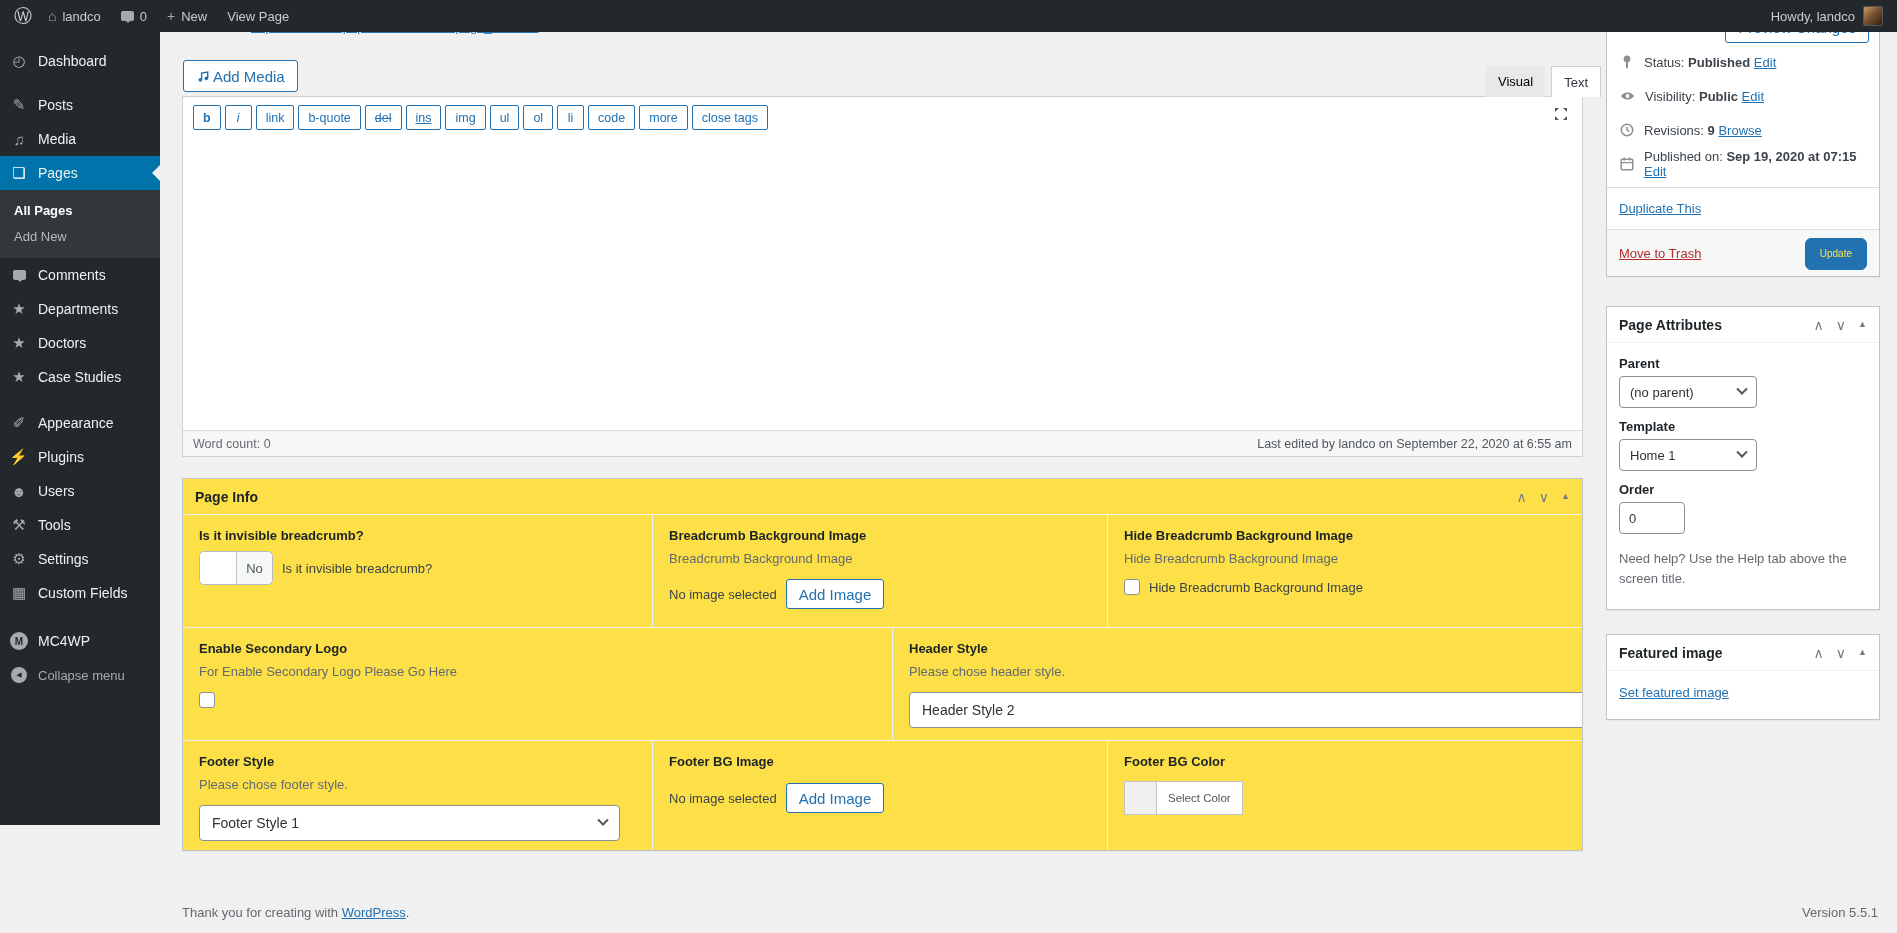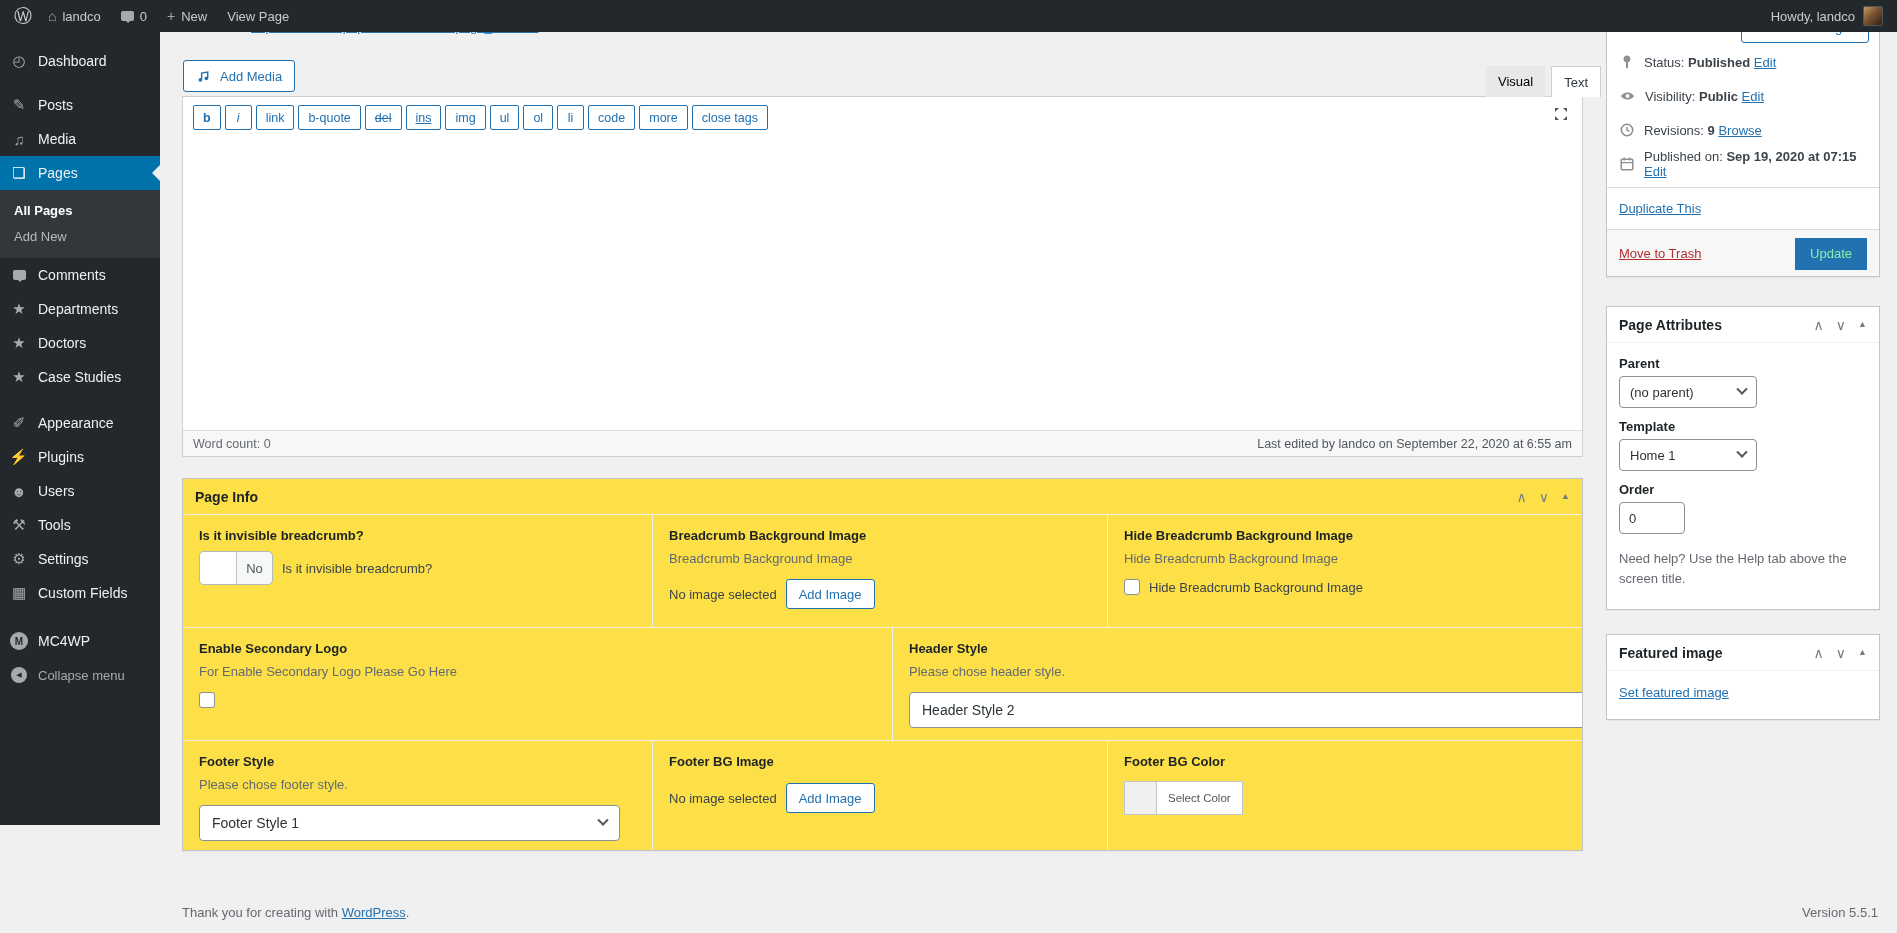--- a/index.html
+++ b/index.html
@@ -29,22 +29,22 @@
 .smi.current{color:#fff;font-weight:700}
 .mc4wp-ic{width:18px;height:18px;border-radius:50%;background:#a7aaad;color:#23282d;font-weight:700;font-size:10px;display:inline-flex;align-items:center;justify-content:center}
 .collapse-ic{width:16px;height:16px;border-radius:50%;background:#a7aaad;color:#23282d;font-size:7px;display:inline-flex;align-items:center;justify-content:center}
 .mi.collapse{color:#a7aaad;font-size:13px}
 
 
 #permalink{position:absolute;left:186px;top:19px;font-size:13px;z-index:10;white-space:nowrap}
 .pl-url{color:#2271b1;text-decoration:underline;cursor:pointer}
 
 
-.btn-secondary{display:inline-flex;align-items:center;gap:9px;background:#fff;border:1px solid #2271b1;color:#2271b1;border-radius:3px;font-size:13px;padding:0 12px;height:32px;cursor:pointer;font-family:inherit}
-.btn-primary{background:#2271b1;border:1px solid #2271b1;color:#86efac;border-radius:0;font-size:13px;padding:0 14px;height:32px;cursor:pointer;font-family:inherit}
+.btn-secondary{display:inline-flex;align-items:center;gap:2px;background:#fff;border:1px solid #2271b1;color:#2271b1;border-radius:3px;font-size:15px;padding:0 12px;height:32px;cursor:pointer;font-family:inherit}
+.btn-primary{background:#2271b1;border:1px solid #2271b1;color:#fde047;border-radius:6px;font-size:10px;padding:0 14px;height:32px;cursor:pointer;font-family:inherit}
 
 
 #add-media{position:absolute;left:183px;top:60px;z-index:2}
 #editor-tabs{position:absolute;top:66px;left:1486px;display:flex;gap:6px;z-index:10}
 .tab{font-size:13px;padding:0 12px;height:31px;cursor:pointer;color:#000000;font-family:inherit;border:none;background:#e8e8e8}
 .tab.text{background:#fff;border:1px solid #ccd0d4;border-bottom:none;color:#32373c}
 #editor-box{position:absolute;left:182px;top:96px;width:1401px;height:361px;background:#fff;border:1px solid #ccd0d4;display:flex;flex-direction:column;z-index:1}
 .qt-bar{position:relative;display:flex;gap:4px;padding:8px 10px;align-items:center}
 .qt{border:1px solid #2271b1;color:#2271b1;background:#fff;border-radius:2px;font-size:12.5px;min-width:27px;height:25px;padding:0 9px;cursor:pointer;font-family:inherit}
 .qt-b{font-weight:700}.qt-i{font-style:italic}.qt-link{}.qt-del{text-decoration:line-through}.qt-ins{text-decoration:underline}

